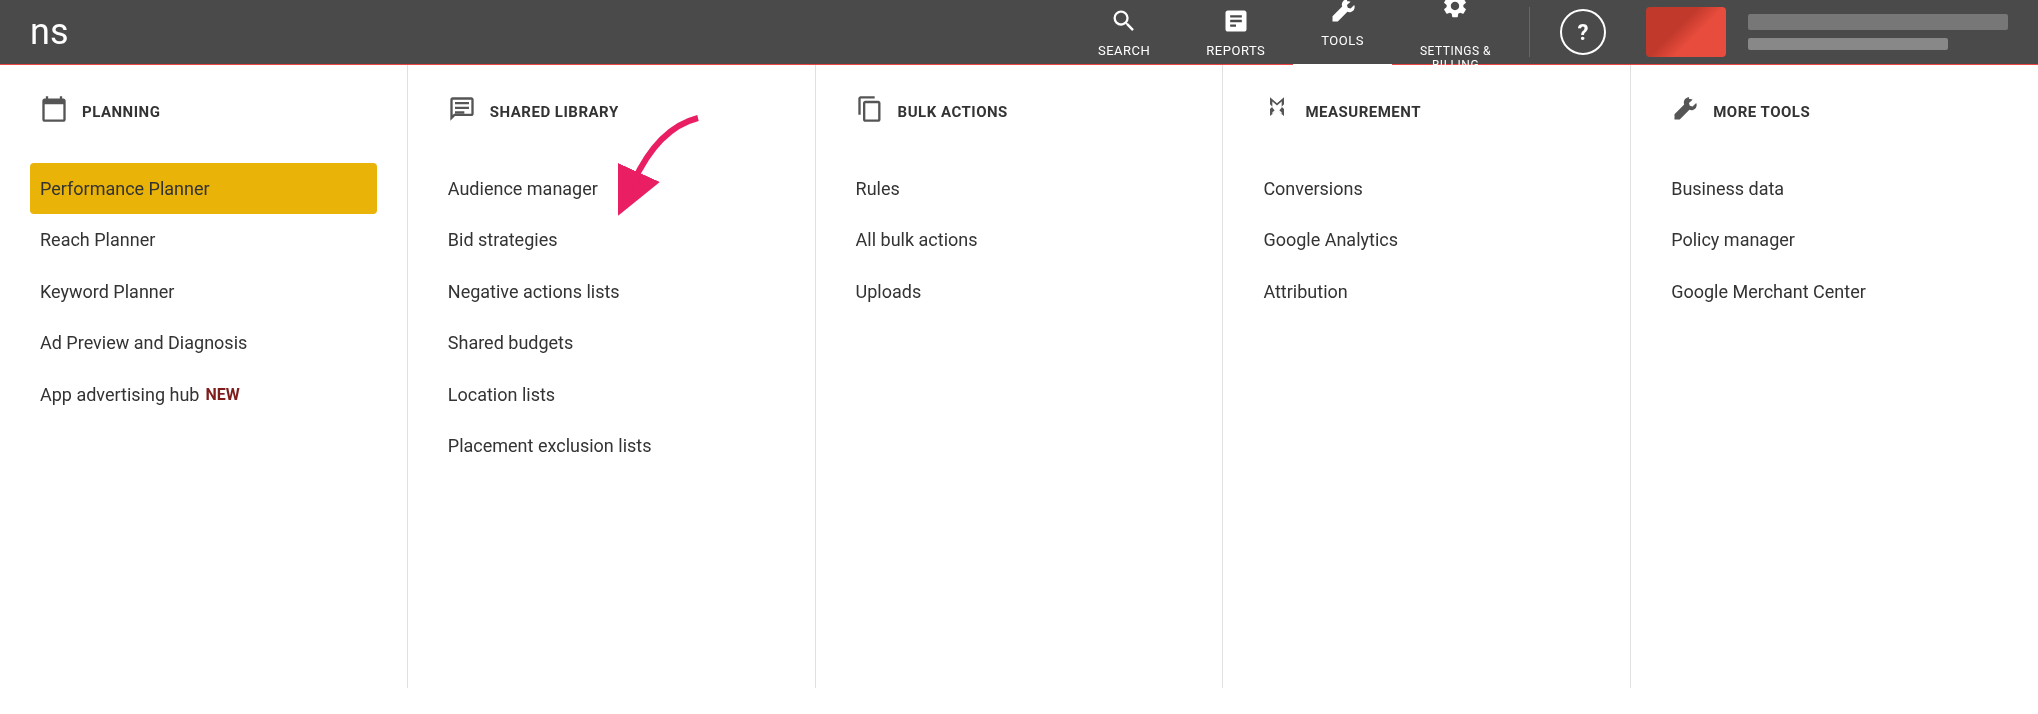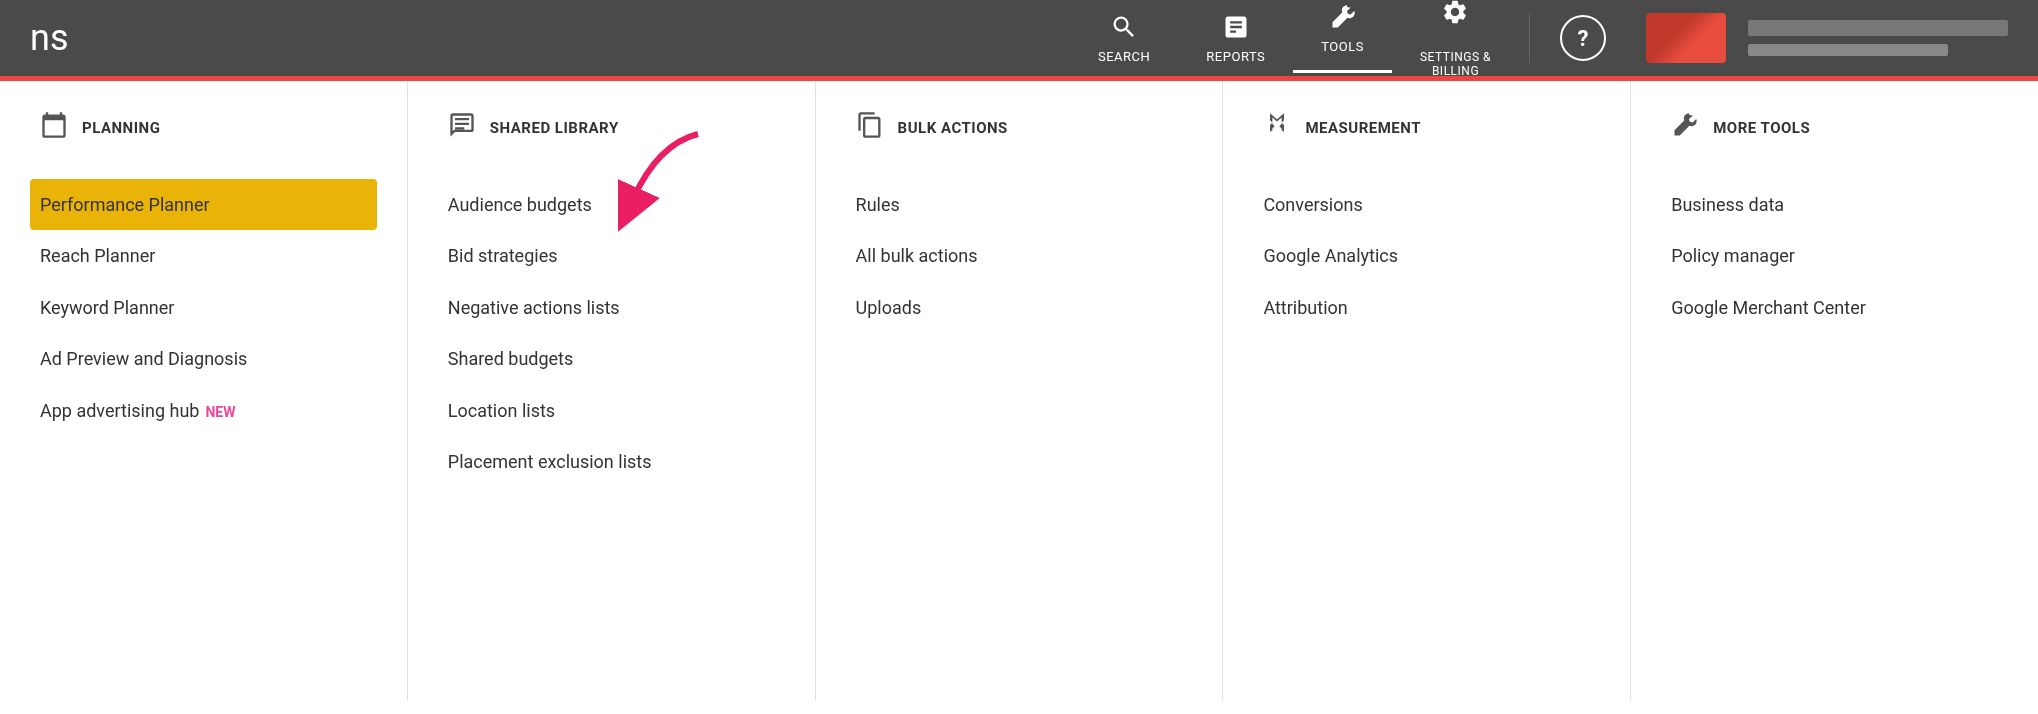--- a/index.html
+++ b/index.html
@@ -1,21 +1,21 @@
 <!DOCTYPE html>
 <html><head>
   <meta charset="utf-8">
   <style>
     * { margin: 0; padding: 0; box-sizing: border-box; }
     body { font-family: 'Roboto', Arial, sans-serif; background: #fff; width: 2038px; }
 
     
     .top-nav {
       background: #4a4a4a;
-      height: 76px;
+      height: 64px;
       display: flex;
       align-items: center;
       justify-content: flex-end;
       padding: 0 30px;
       position: relative;
     }
     .top-nav-title {
       position: absolute;
       left: 30px;
       color: #fff;
@@ -81,21 +81,21 @@
       height: 14px;
       background: #777;
       border-radius: 2px;
       margin-left: 10px;
     }
 
     
     .menu-container {
       display: flex;
       background: #fff;
-      border-top: 5px solid #ef4444;
+      border-top: 1px solid #ef4444;
       min-height: 624px;
     }
 
     .menu-section {
       flex: 1;
       padding: 30px 40px;
       border-right: 1px solid #e0e0e0;
     }
     .menu-section:last-child {
       border-right: none;
@@ -129,22 +129,22 @@
       line-height: 1.3;
     }
     .menu-item.highlighted {
       background: #eab308;
       margin: 0 -10px;
       padding: 14px 10px;
       border-radius: 4px;
     }
 
     .new-badge {
-      color: #ec4899;
-      font-size: 14px;
+      color: #7f1d1d;
+      font-size: 16px;
       font-weight: 700;
       margin-left: 6px;
       vertical-align: middle;
     }
 
     
     .arrow-container {
       position: relative;
     }
 
@@ -241,21 +241,21 @@
       <span class="section-icon">
         <svg width="28" height="28" viewBox="0 0 24 24" fill="#555">
           <path d="M20 2H4c-1.1 0-2 .9-2 2v18l4-4h14c1.1 0 2-.9 2-2V4c0-1.1-.9-2-2-2zm0 14H5.17L4 17.17V4h16v12z"></path>
           <path d="M6 10h12v2H6zm0-4h12v2H6zm0 8h8v2H6z"></path>
         </svg>
       </span>
       <span class="section-title">SHARED LIBRARY</span>
     </div>
 
     <div style="position:relative;">
-      <a class="menu-item">Audience budgets</a>
+      <a class="menu-item">Audience manager</a>
 
       <svg style="position:absolute;left:170px;top:-55px;pointer-events:none;z-index:10;" width="100" height="110" viewBox="0 0 100 110">
         <defs>
           <marker id="arrow" markerWidth="8" markerHeight="8" refX="2" refY="4" orient="auto">
             <polygon points="0 0, 8 4, 0 8" fill="#e91e63"></polygon>
           </marker>
         </defs>
 
         <path d="M 80 10 Q 40 20 15 75" stroke="#e91e63" stroke-width="6" fill="none" marker-end="url(#arrow)"></path>
 

